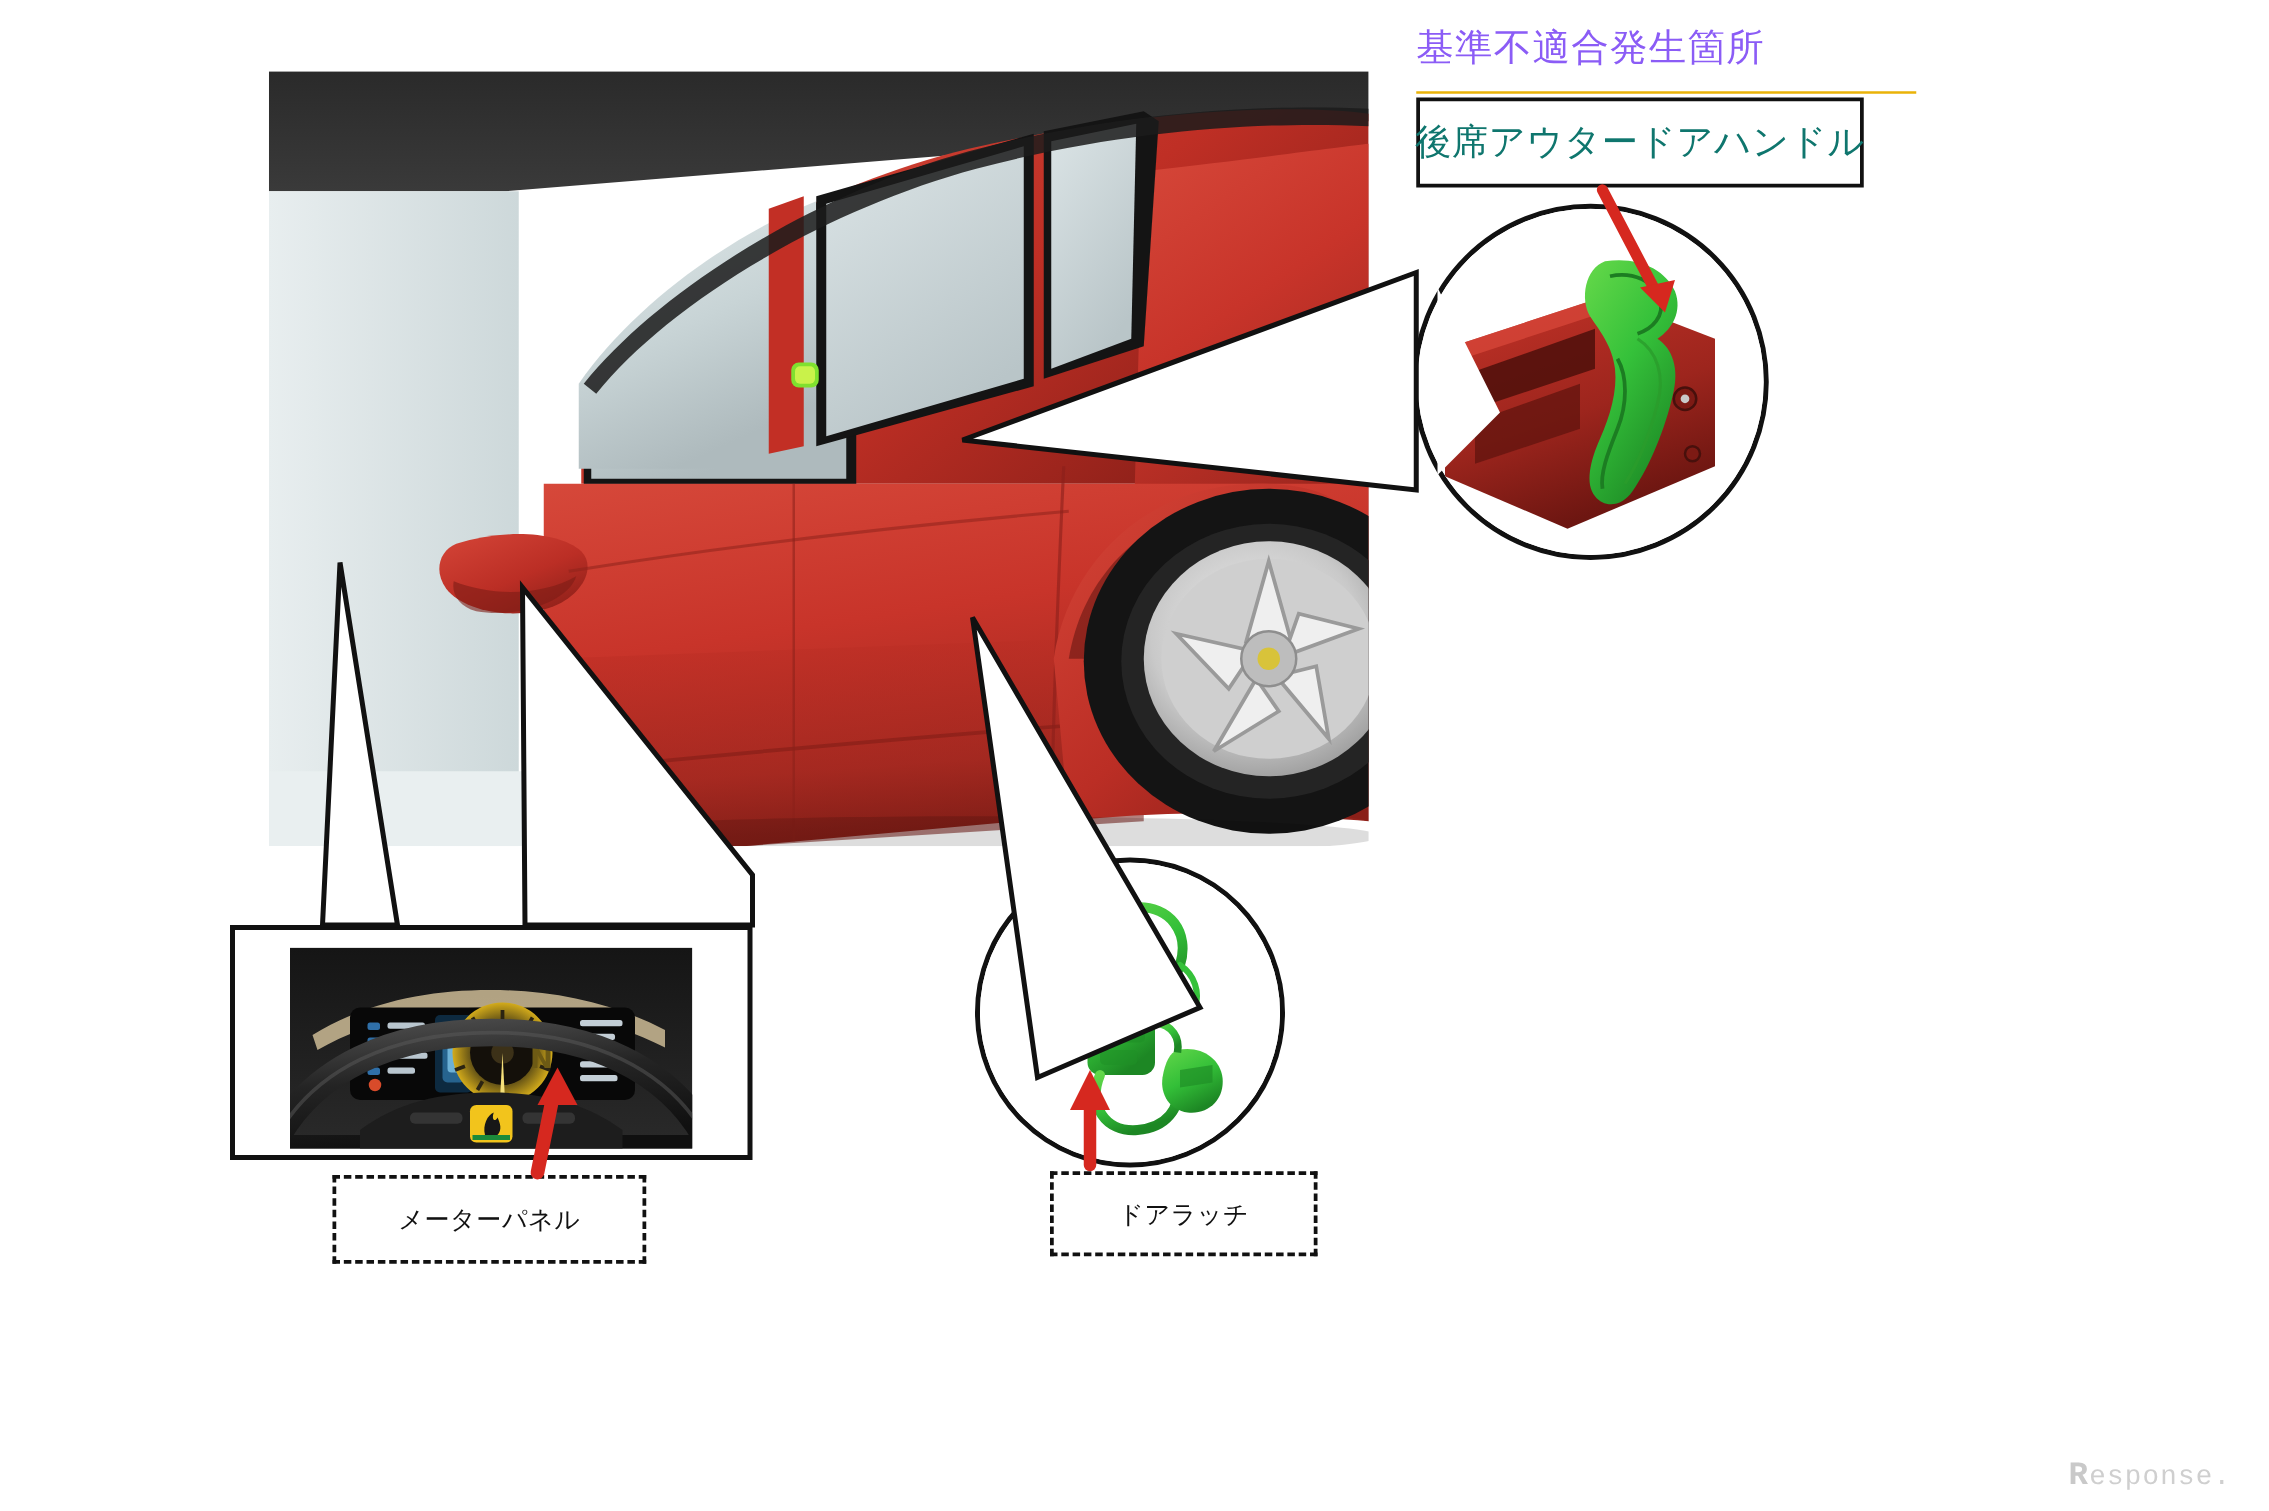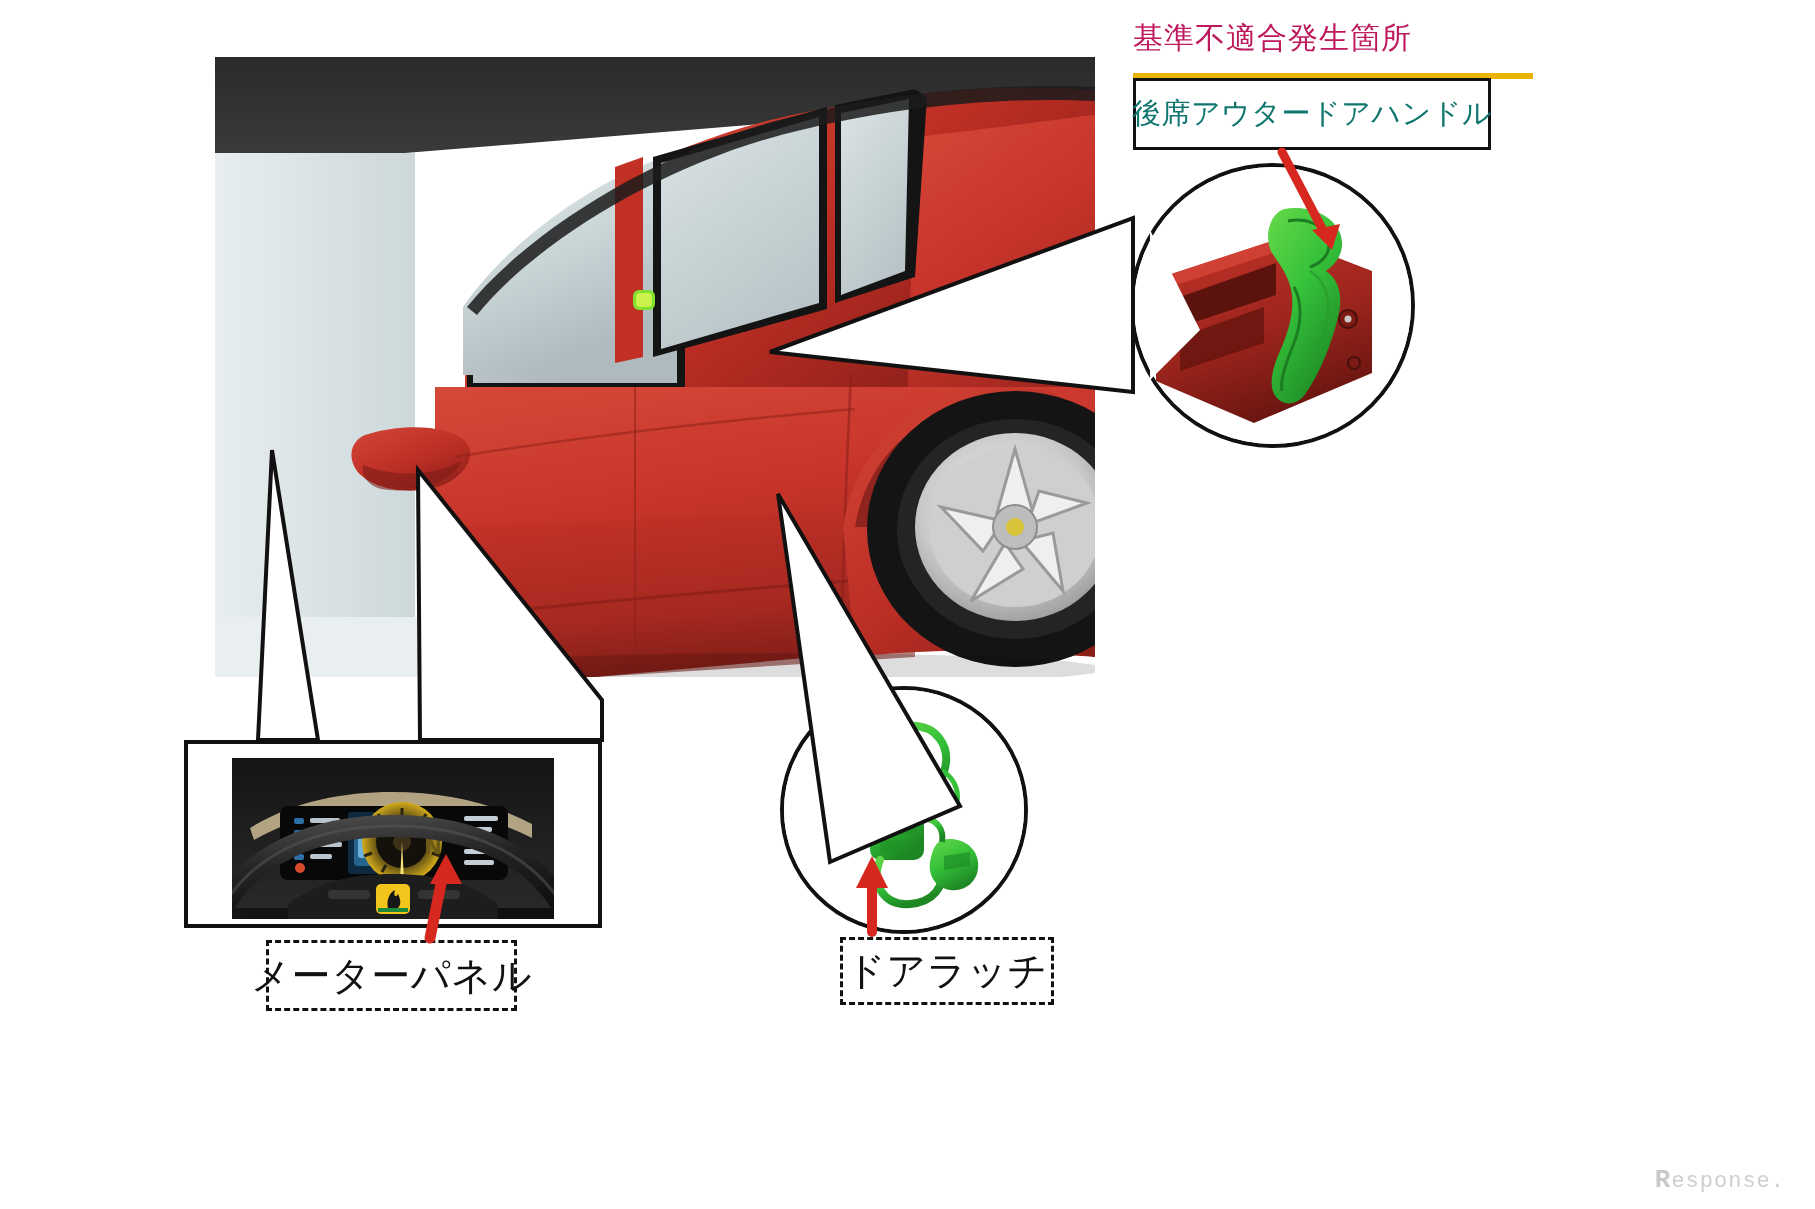--- a/index.html
+++ b/index.html
@@ -30,24 +30,24 @@
     background: #ffffff;
   }
   #car-photo svg { display: block; }
 
   
   #heading {
     left: 1133px;
     top: 18px;
     width: 400px;
     font-size: 30px;
-    color: #be185d;
+    color: #8b5cf6;
     letter-spacing: 1px;
     white-space: nowrap;
-    border-bottom: 6px solid #eab308;
+    border-bottom: 2px solid #eab308;
     padding-bottom: 14px;
     text-align: left;
   }
 
   
   #box-handle {
     left: 1133px;
     top: 78px;
     width: 352px;
     height: 66px;
@@ -62,21 +62,21 @@
     letter-spacing: 0.5px;
   }
 
   
   .dashed-box {
     border: 3px dashed #111;
     background: #fff;
     display: flex;
     align-items: center;
     justify-content: center;
-    font-size: 39px;
+    font-size: 20px;
     color: #111;
     white-space: nowrap;
     letter-spacing: 0.5px;
   }
   #box-meter {
     left: 266px;
     top: 940px;
     width: 245px;
     height: 65px;
   }

